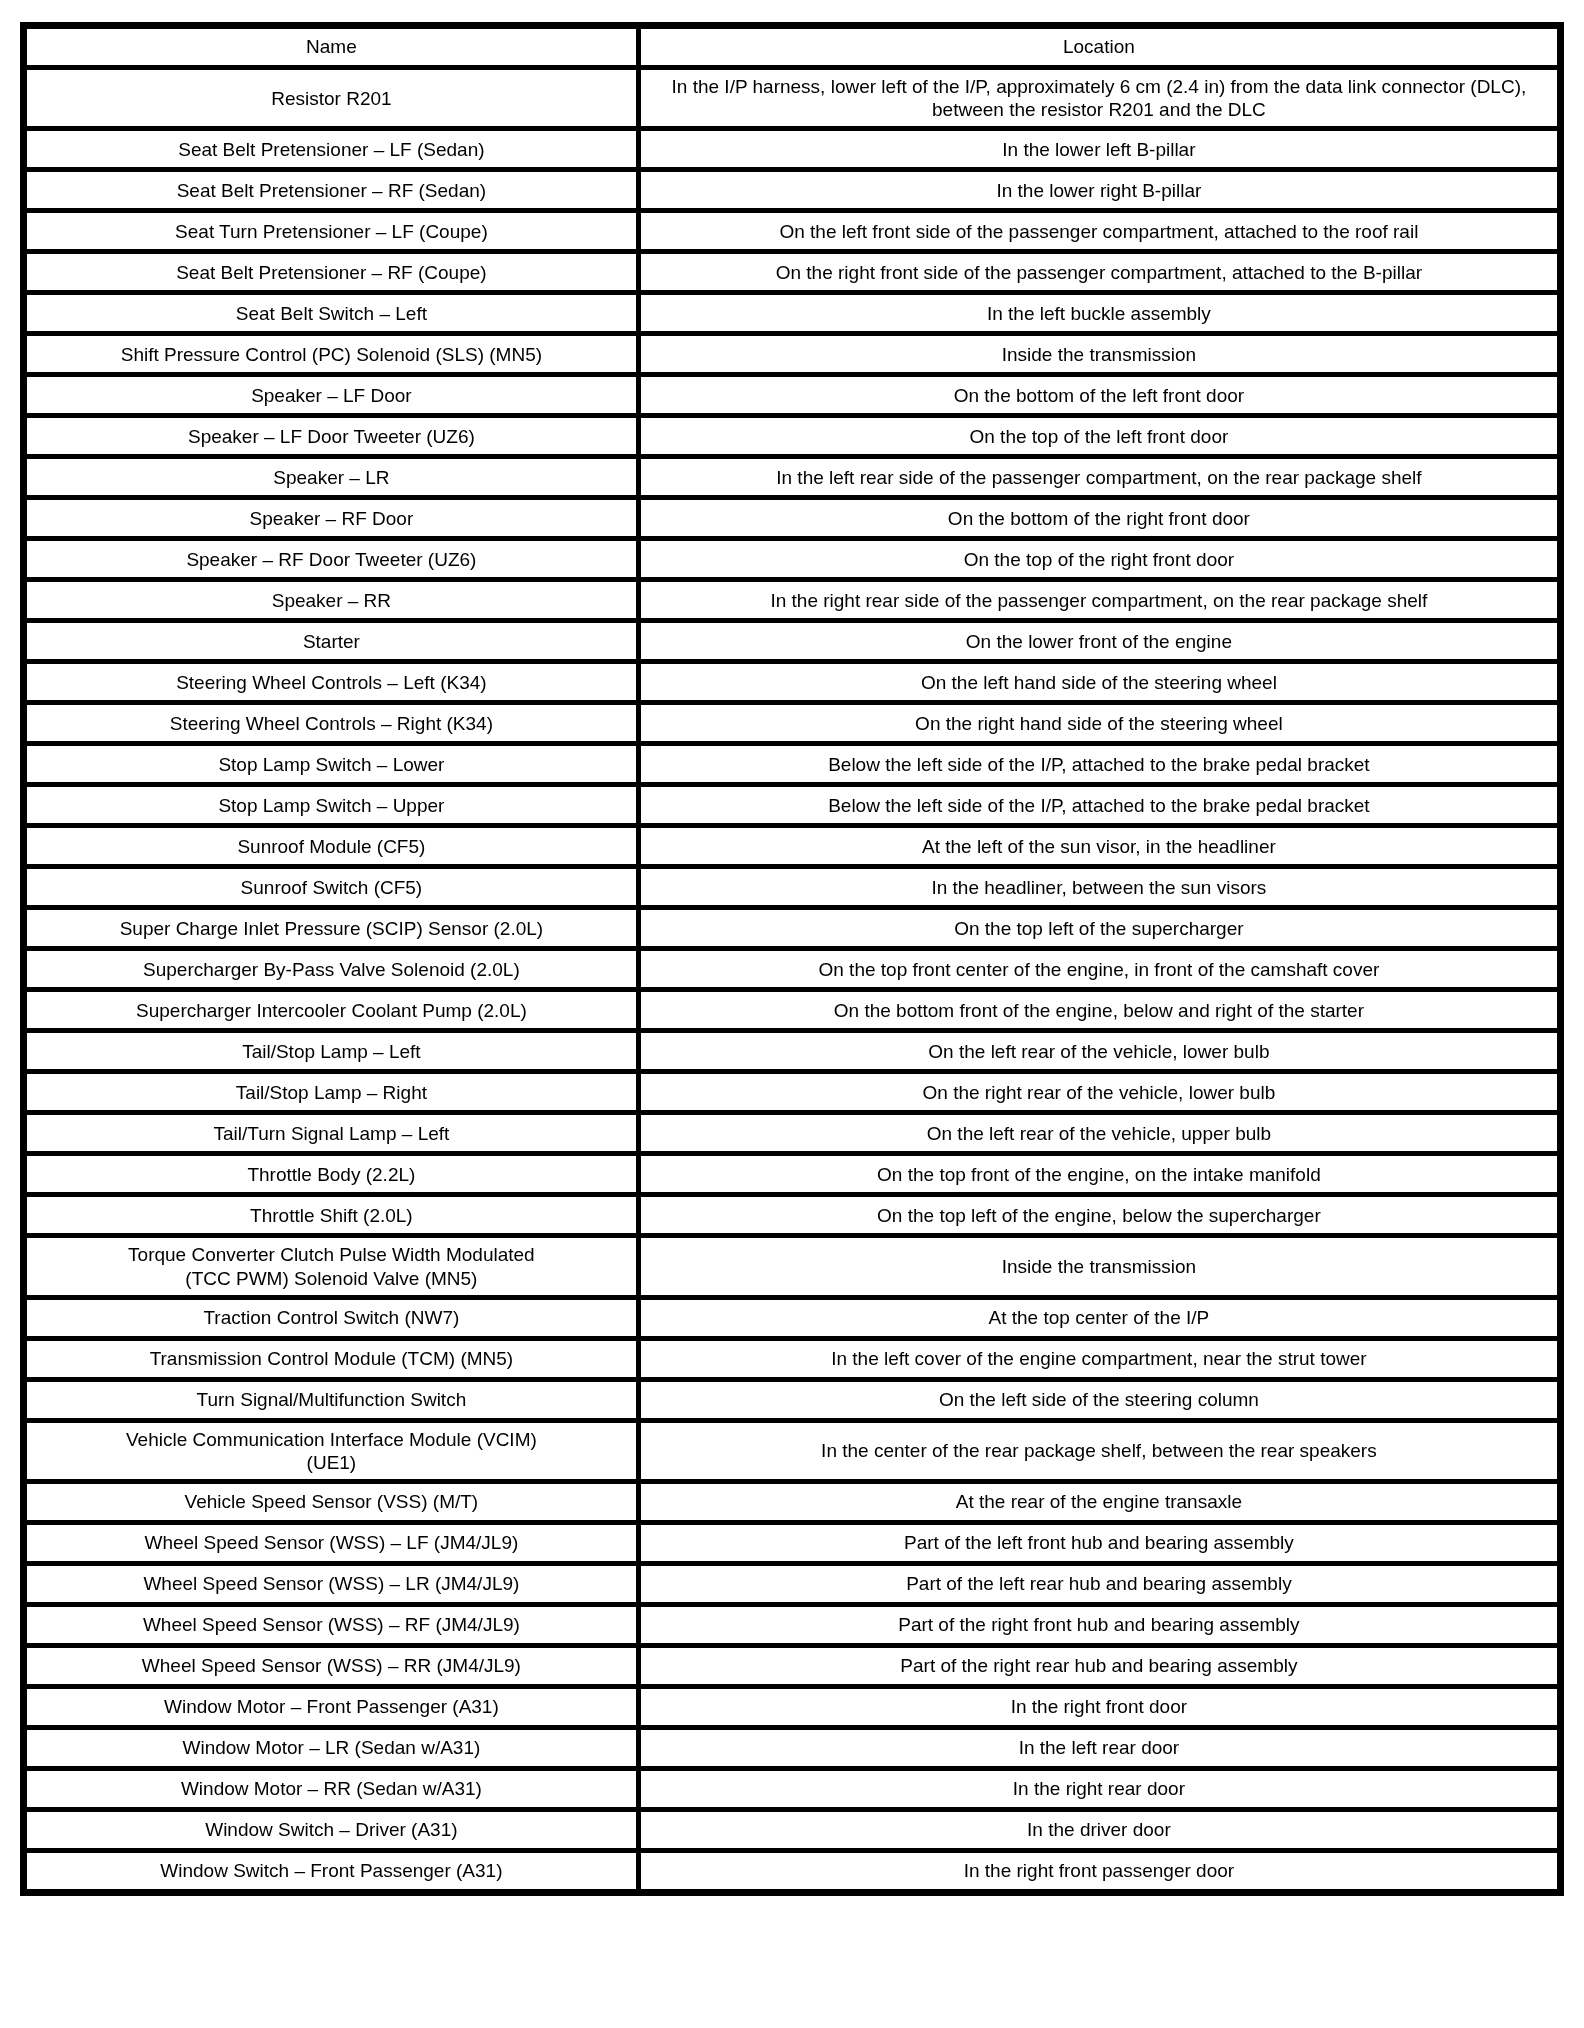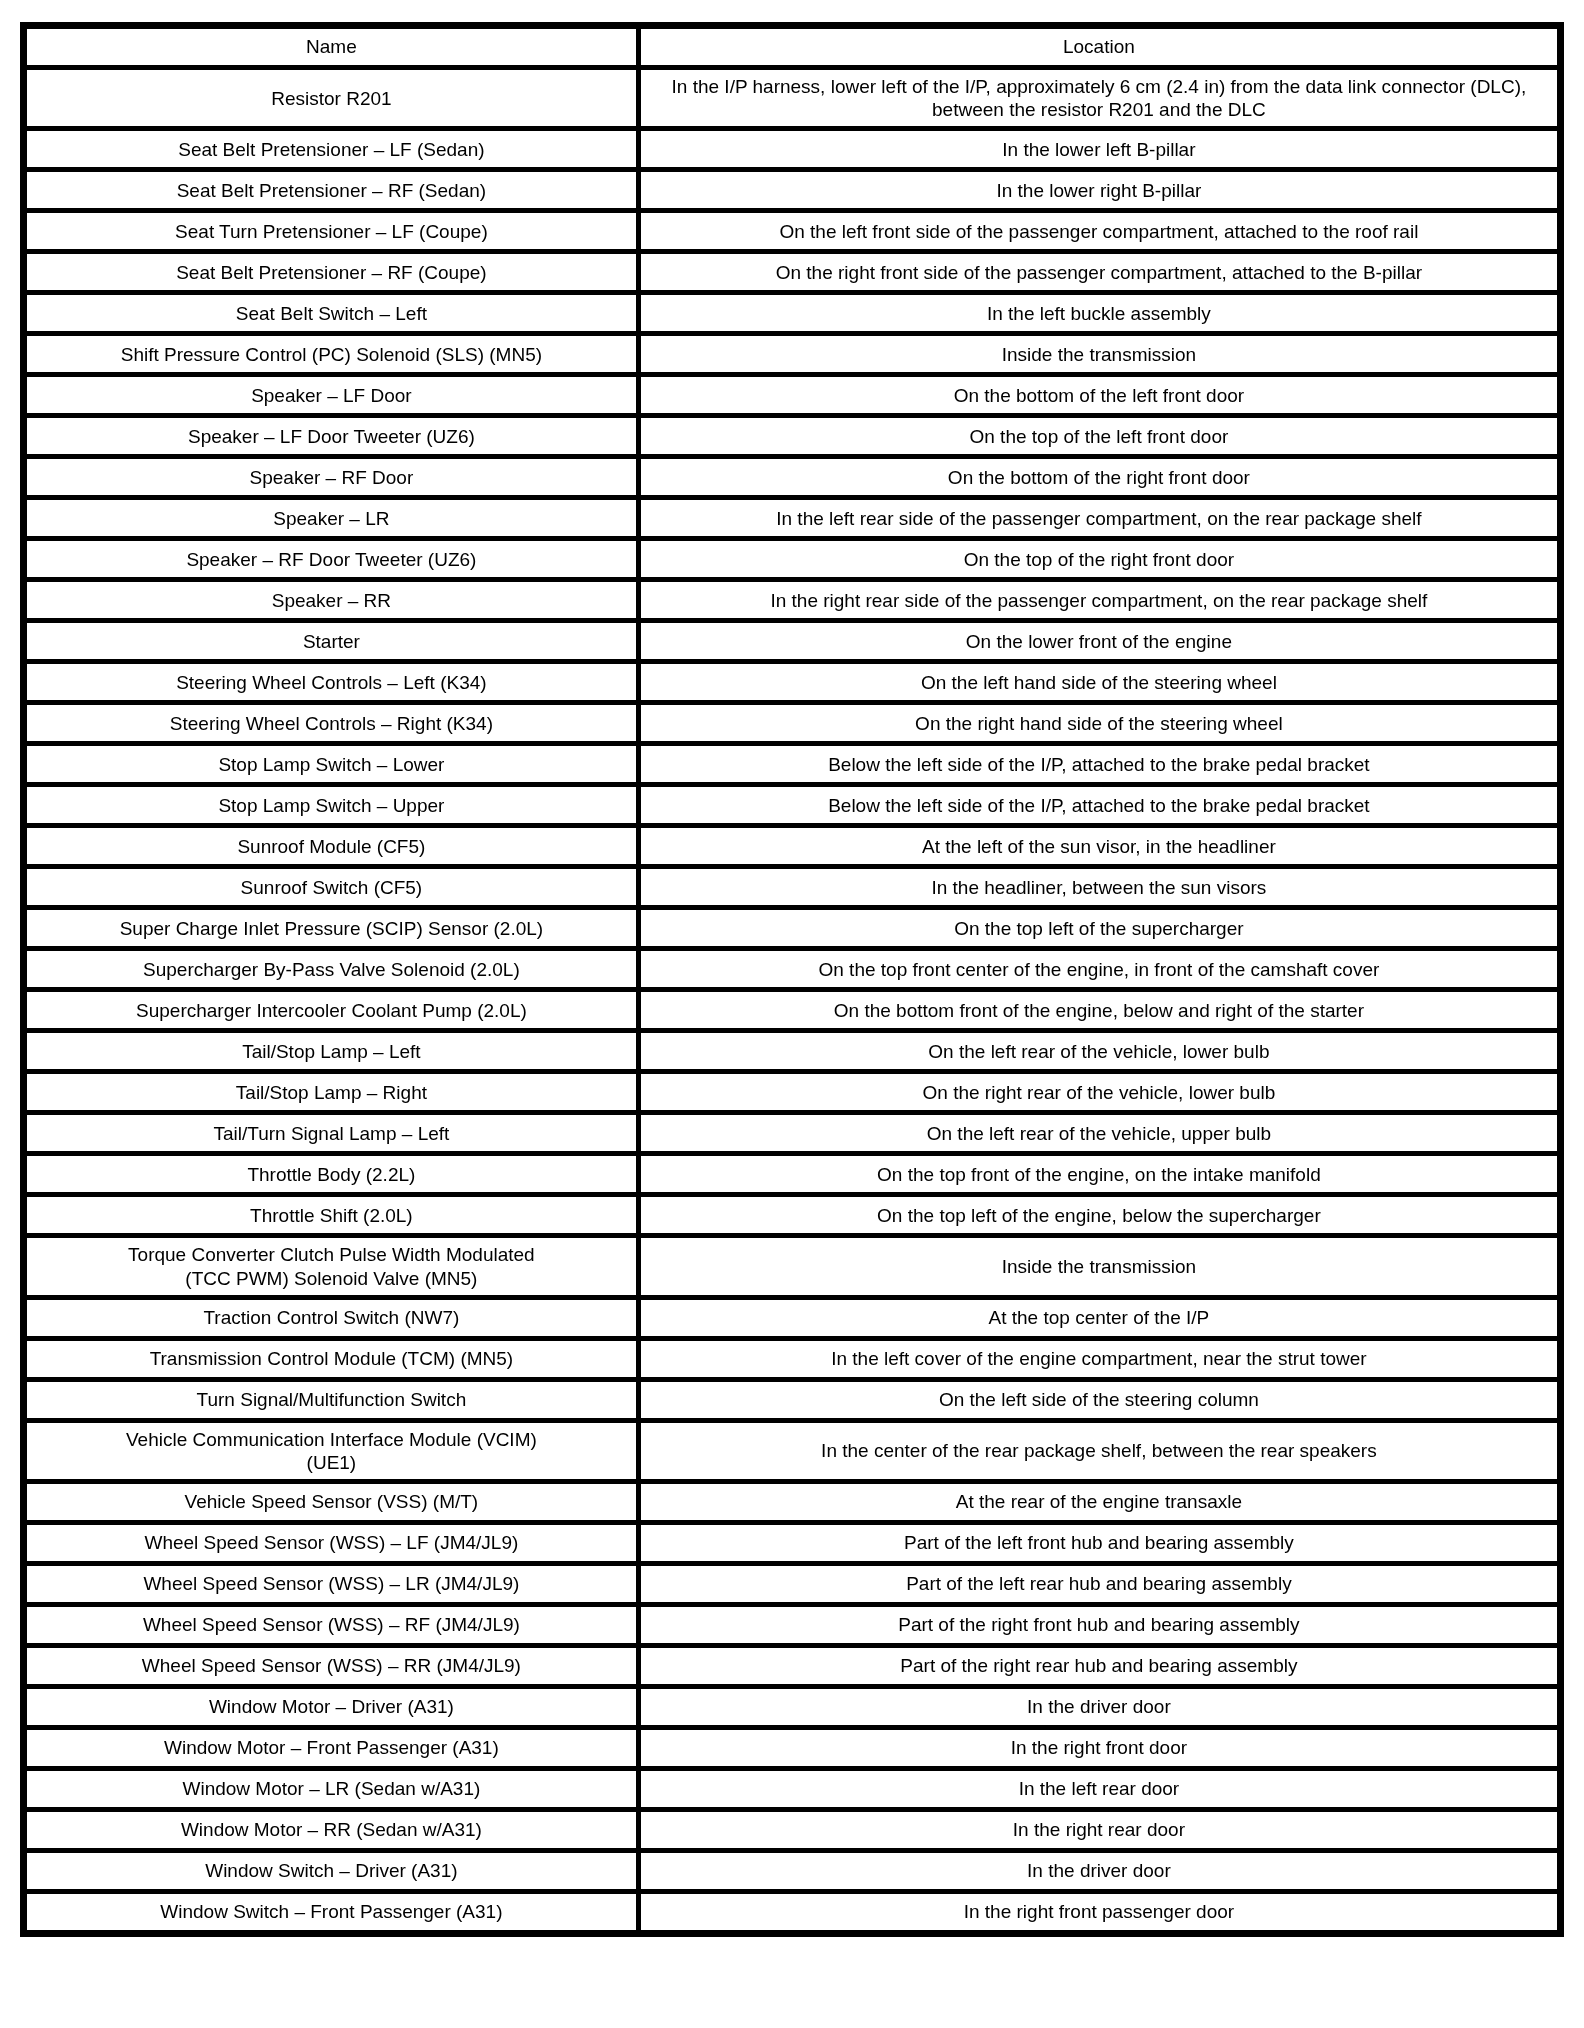--- a/index.html
+++ b/index.html
@@ -90,26 +90,26 @@
         </tr>
         <tr>
           <td class="cell-name">Speaker – LF Door</td>
           <td class="cell-location">On the bottom of the left front door</td>
         </tr>
         <tr>
           <td class="cell-name">Speaker – LF Door Tweeter (UZ6)</td>
           <td class="cell-location">On the top of the left front door</td>
         </tr>
         <tr>
+          <td class="cell-name">Speaker – LR</td>
+          <td class="cell-location">In the left rear side of the passenger compartment, on the rear package shelf</td>
+        </tr>
+        <tr>
           <td class="cell-name">Speaker – RF Door</td>
           <td class="cell-location">On the bottom of the right front door</td>
-        </tr>
-        <tr>
-          <td class="cell-name">Speaker – LR</td>
-          <td class="cell-location">In the left rear side of the passenger compartment, on the rear package shelf</td>
         </tr>
         <tr>
           <td class="cell-name">Speaker – RF Door Tweeter (UZ6)</td>
           <td class="cell-location">On the top of the right front door</td>
         </tr>
         <tr>
           <td class="cell-name">Speaker – RR</td>
           <td class="cell-location">In the right rear side of the passenger compartment, on the rear package shelf</td>
         </tr>
         <tr>
@@ -206,24 +206,20 @@
           <td class="cell-name">Wheel Speed Sensor (WSS) – LR (JM4/JL9)</td>
           <td class="cell-location">Part of the left rear hub and bearing assembly</td>
         </tr>
         <tr>
           <td class="cell-name">Wheel Speed Sensor (WSS) – RF (JM4/JL9)</td>
           <td class="cell-location">Part of the right front hub and bearing assembly</td>
         </tr>
         <tr>
           <td class="cell-name">Wheel Speed Sensor (WSS) – RR (JM4/JL9)</td>
           <td class="cell-location">Part of the right rear hub and bearing assembly</td>
-        </tr>
-        <tr>
-          <td class="cell-name">Window Motor – Driver (A31)</td>
-          <td class="cell-location">In the driver door</td>
         </tr>
         <tr>
           <td class="cell-name">Window Motor – Front Passenger (A31)</td>
           <td class="cell-location">In the right front door</td>
         </tr>
         <tr>
           <td class="cell-name">Window Motor – LR (Sedan w/A31)</td>
           <td class="cell-location">In the left rear door</td>
         </tr>
         <tr>

